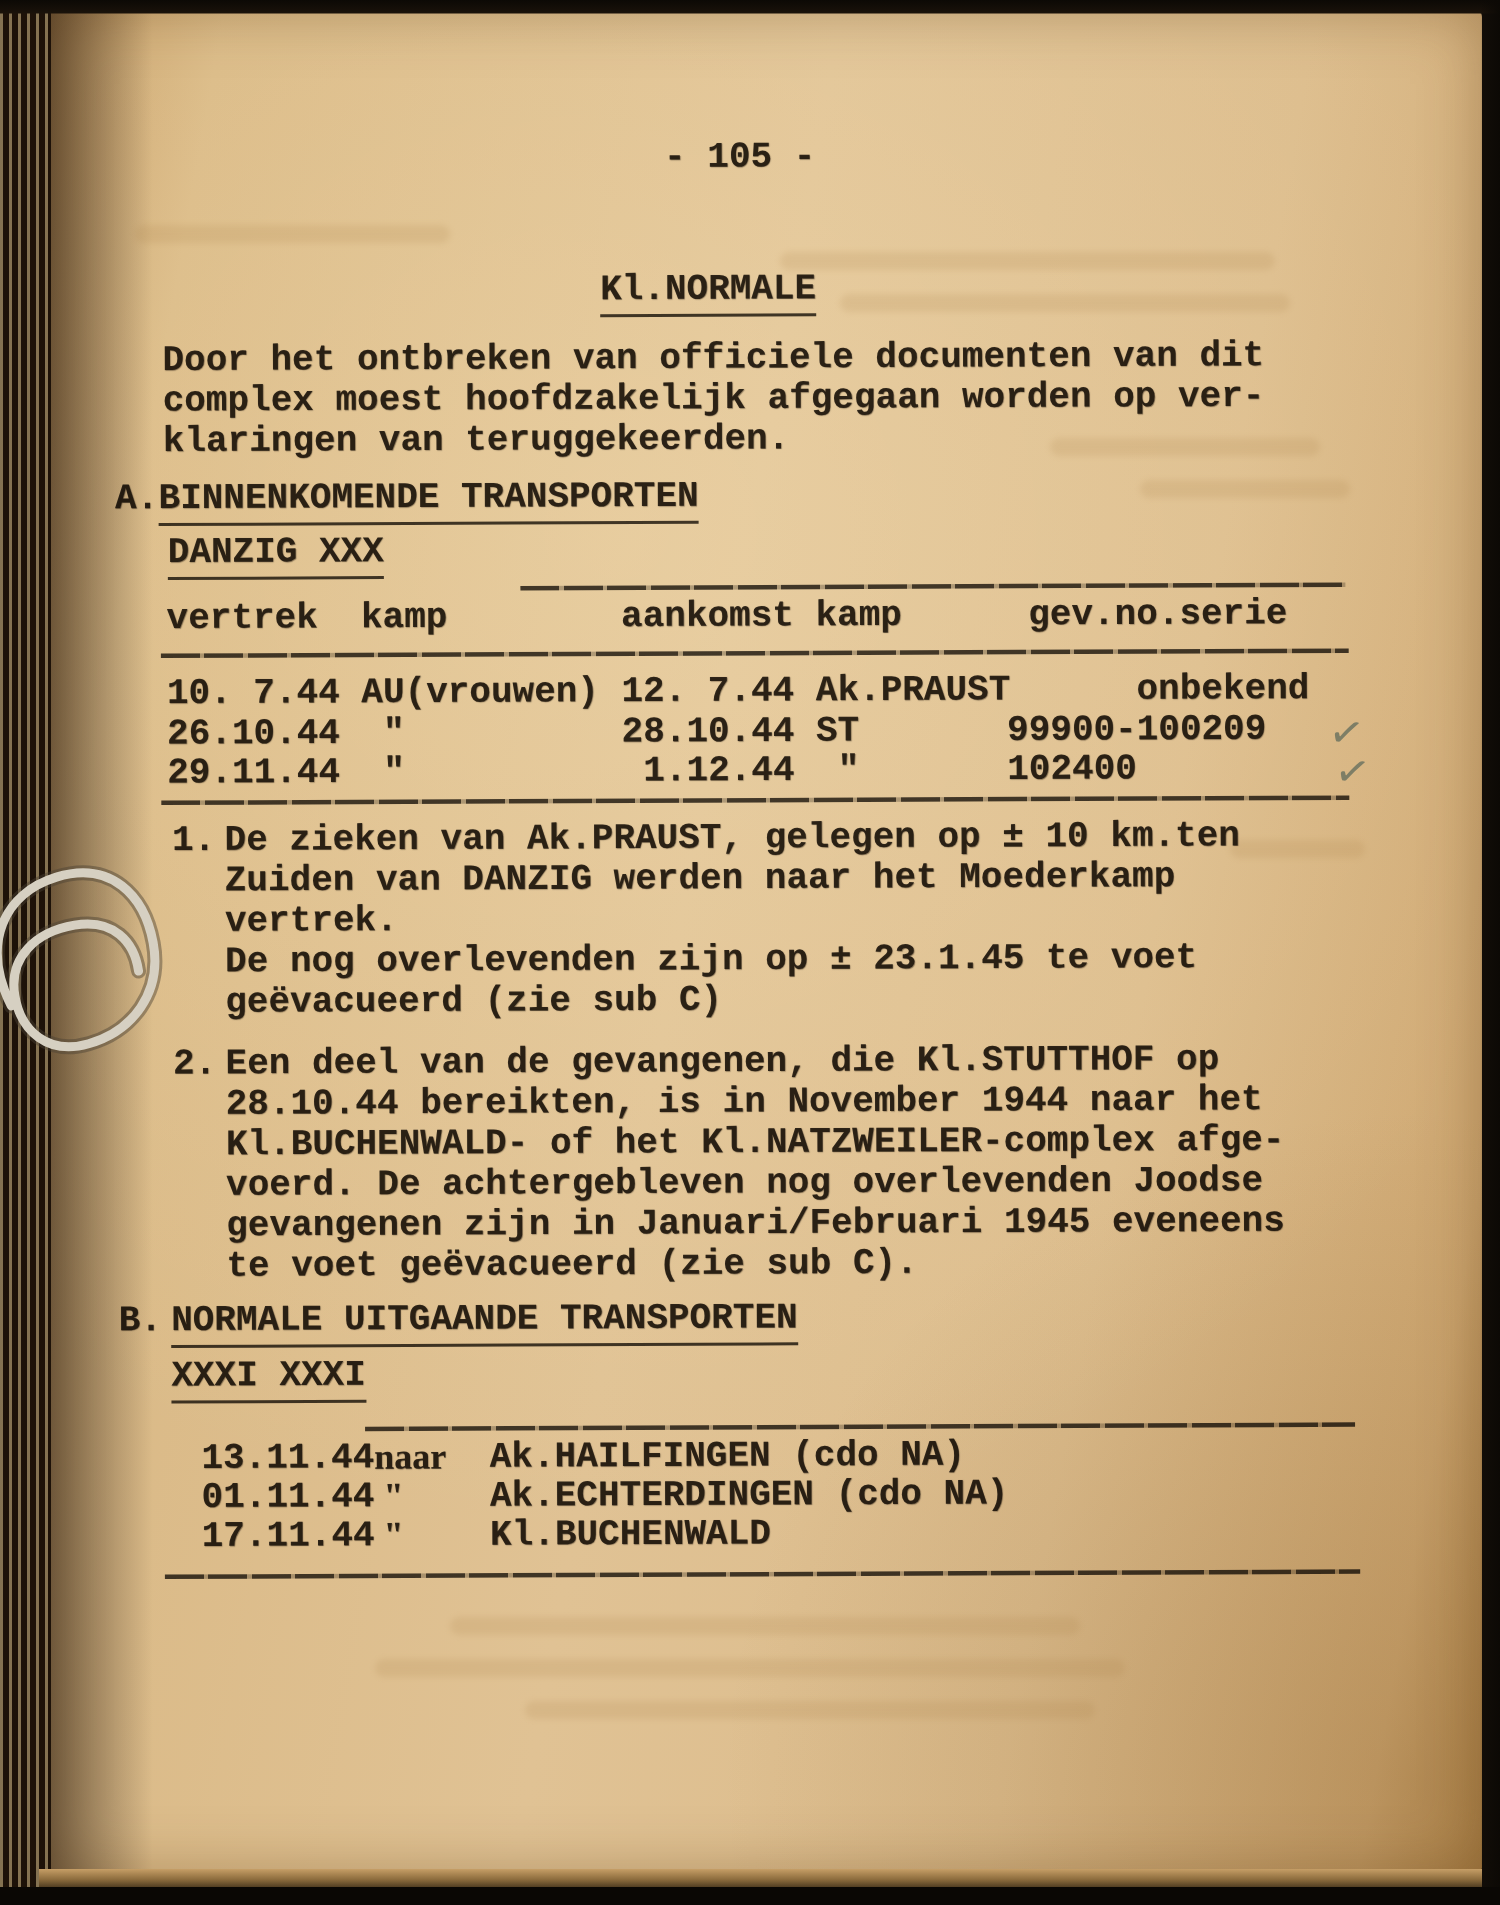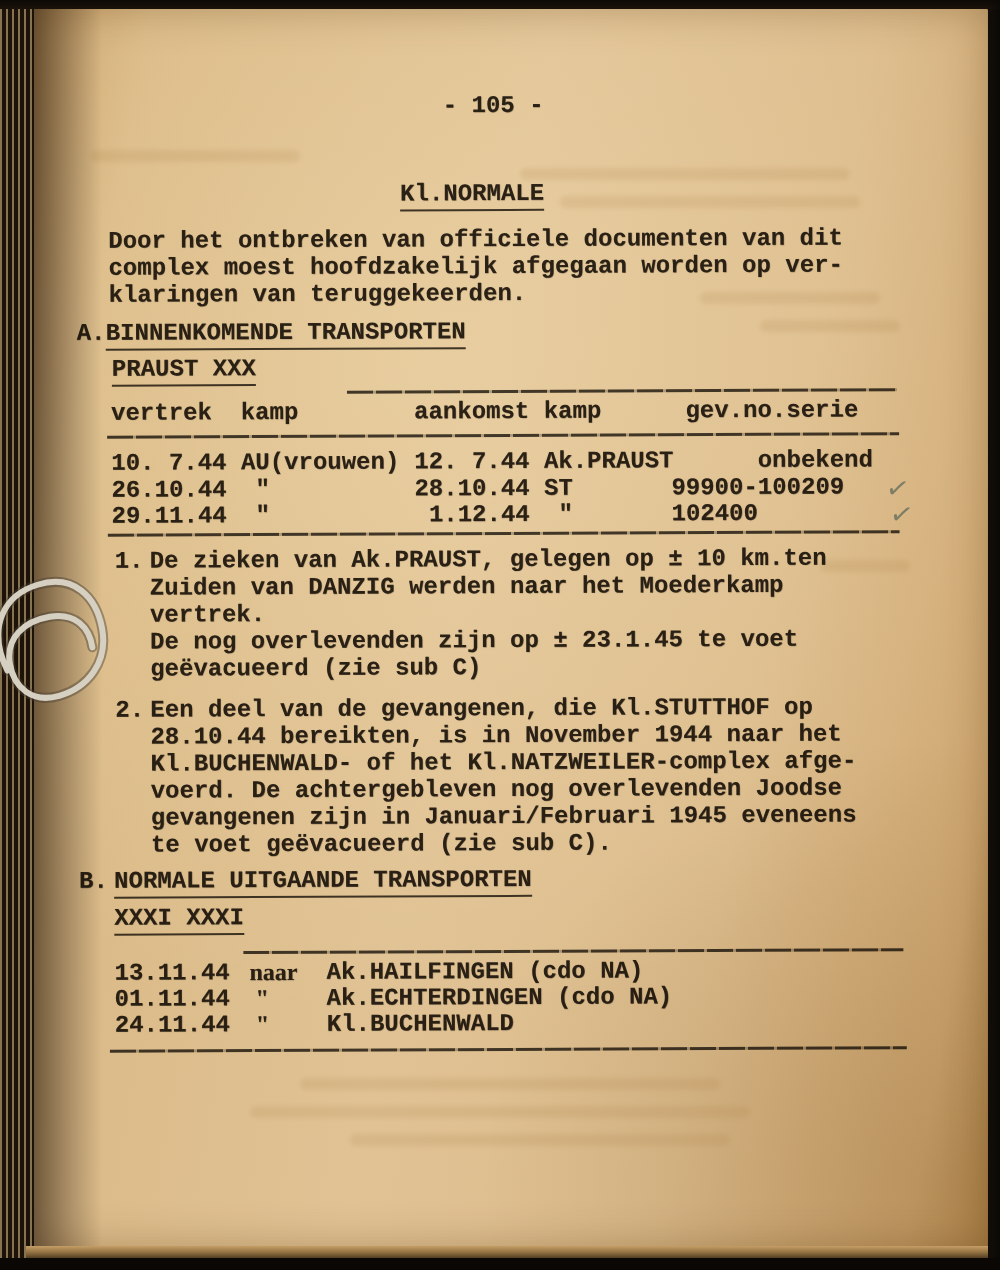--- a/index.html
+++ b/index.html
@@ -28,21 +28,21 @@
   .content{position:absolute;left:0;top:0;width:1000px;height:1270px;
     color:rgba(38,33,25,.92);font-size:24px;font-weight:bold;line-height:27px;
     transform:rotate(-0.25deg);mix-blend-mode:multiply;
     text-shadow:0.4px 0.4px 0.7px rgba(55,45,35,.55);}
   .t{position:absolute;white-space:pre;}
   .ul{border-bottom:2px solid rgba(38,33,25,.85);padding-bottom:2px;}
   .rule{position:absolute;height:3px;
     background:repeating-linear-gradient(90deg, rgba(40,36,30,.85) 0 26px, rgba(40,36,30,.28) 26px 29px);}
   .row{position:absolute;display:flex;white-space:pre;}
   .c1{width:303px;} .c2{width:257px;} .c3{flex:1;}
-  .bd{width:135px;} .bv{width:77px;font-family:Liberation Serif, serif;} .bdest{flex:1;}
+  .bd{width:135px;text-align:right;} .bv{width:77px;font-family:Liberation Serif, serif;} .bdest{flex:1;}
   
   .check{position:absolute;font-family:"DejaVu Sans",sans-serif;font-size:28px;
     color:#6f7561;opacity:.85;transform:rotate(10deg);font-weight:bold;}
   .ghost{position:absolute;background:#a97f45;opacity:.16;filter:blur(2px);border-radius:6px;height:12px;}
   .clip{position:absolute;left:-14px;top:562px;width:140px;height:160px;transform:rotate(-14deg);}
 </style>
 </head>
 <body>
 
 <div class="scan">
@@ -74,21 +74,21 @@
 
     <div class="t" style="left:445px;top:92px">- 105 -</div>
     <div class="t ul" style="left:402px;top:180px">Kl.NORMALE</div>
 
     <div class="t" style="left:110px;top:226px">Door het ontbreken van officiele documenten van dit</div>
     <div class="t" style="left:110px;top:253px">complex moest hoofdzakelijk afgegaan worden op ver-</div>
     <div class="t" style="left:110px;top:280px">klaringen van teruggekeerden.</div>
 
     <div class="t" style="left:78px;top:318px">A.</div>
     <div class="t ul" style="left:107px;top:318px">BINNENKOMENDE TRANSPORTEN</div>
-    <div class="t ul" style="left:113px;top:354px">PRAUST XXX</div>
+    <div class="t ul" style="left:113px;top:354px">DANZIG XXX</div>
 
     <div class="rule" style="left:348px;top:390px;width:550px"></div>
 
     <div class="row" style="left:112px;top:398px;width:790px">
       <span class="c1">vertrek  kamp</span>
       <span class="c2">aankomst kamp</span>
       <span class="c3"> gev.no.serie</span>
     </div>
 
     <div class="rule" style="left:108px;top:434px;width:792px"></div>
@@ -136,21 +136,21 @@
       <span class="bd">13.11.44</span>
       <span class="bv">naar</span>
       <span class="bdest">Ak.HAILFINGEN (cdo NA)</span>
     </div>
     <div class="row" style="left:113px;top:984px;width:790px">
       <span class="bd">01.11.44</span>
       <span class="bv"> "</span>
       <span class="bdest">Ak.ECHTERDINGEN (cdo NA)</span>
     </div>
     <div class="row" style="left:113px;top:1010px;width:790px">
-      <span class="bd">24.11.44</span>
+      <span class="bd">17.11.44</span>
       <span class="bv"> "</span>
       <span class="bdest">Kl.BUCHENWALD</span>
     </div>
 
     <div class="rule" style="left:108px;top:1048px;width:797px"></div>
   </div>
 
   <div class="check" style="left:886px;top:472px">✓</div>
   <div class="check" style="left:890px;top:498px">✓</div>
 

